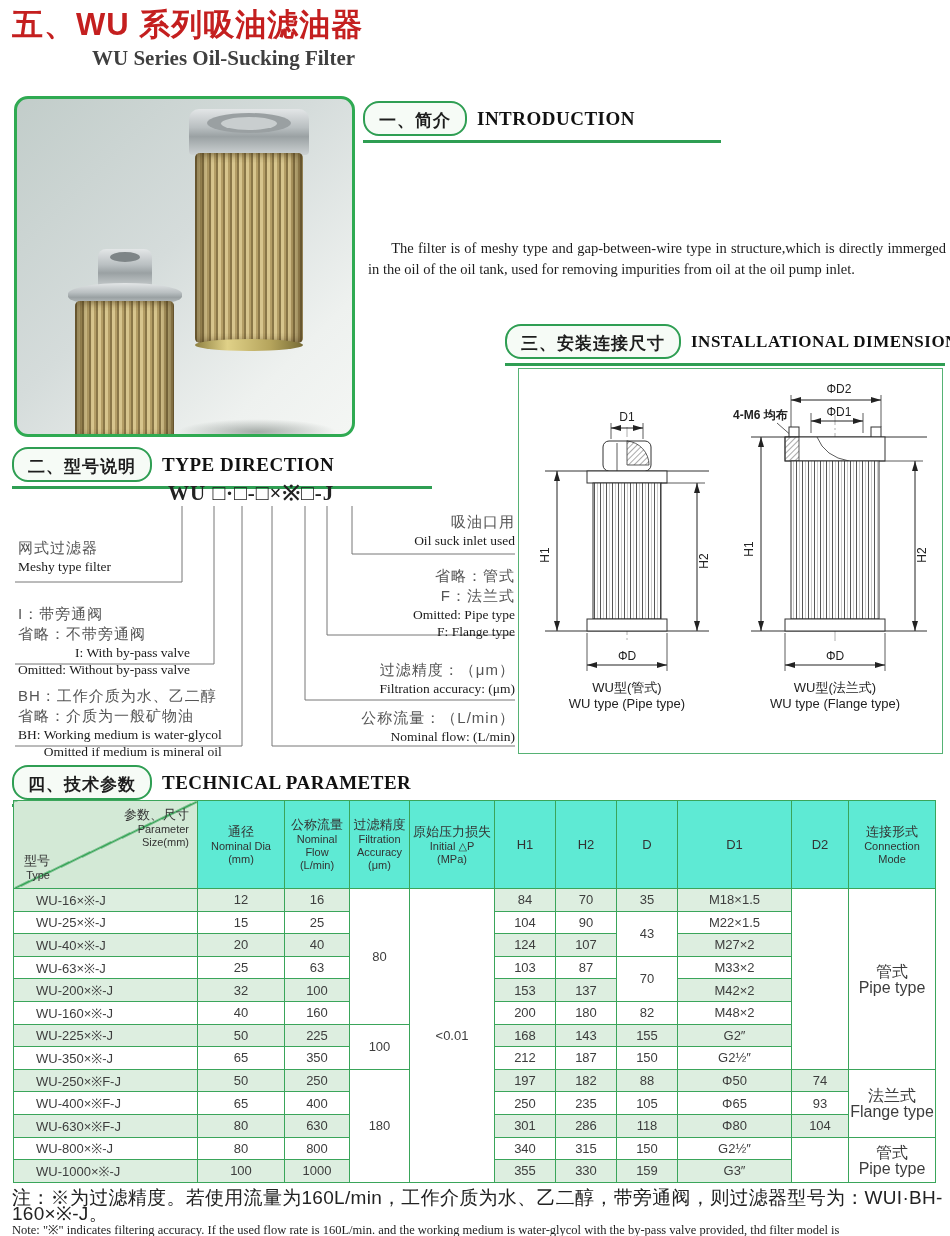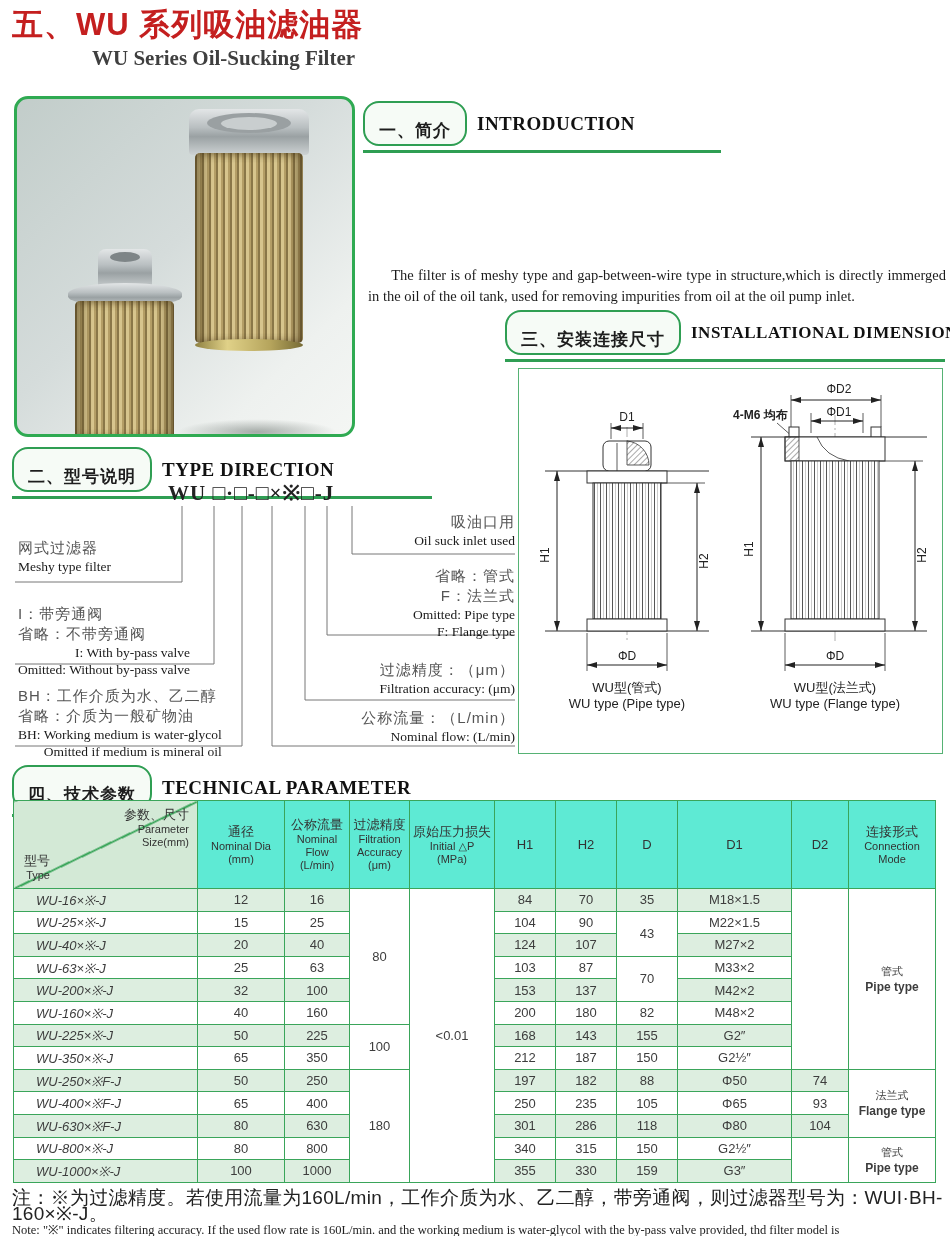--- a/index.html
+++ b/index.html
@@ -5,31 +5,31 @@
   * { margin:0; padding:0; box-sizing:border-box; }
   body { background:#888; font-family:"Liberation Sans", sans-serif; }
   .page { position:relative; width:950px; height:1236px; background:#ffffff; margin:0 auto; overflow:hidden; }
 
   
   .title-cn { position:absolute; left:12px; top:4px; font-size:31px; font-weight:bold; color:#c41f1f; letter-spacing:1px; }
   .title-en { position:absolute; left:92px; top:46px; font-family:"Liberation Serif", serif; font-weight:bold; font-size:21px; color:#3f3f3f; }
 
   
   .sec { position:absolute; display:flex; align-items:center; gap:10px; border-bottom:3px solid #2f9e53; padding-bottom:4px; }
-  .pill { border:2px solid #2f9e53; border-radius:16px; background:#f6fbf6; padding:16px 14px 2px; font-size:17px; font-weight:bold; color:#1d1d1d; white-space:nowrap; letter-spacing:1px; }
+  .pill { border:2px solid #2f9e53; border-radius:16px; background:#f6fbf6; padding:6px 14px 2px; font-size:17px; font-weight:bold; color:#1d1d1d; white-space:nowrap; letter-spacing:1px; }
   .sec-en { font-family:"Liberation Serif", serif; font-weight:bold; font-size:19px; color:#111; white-space:nowrap; letter-spacing:0.5px; }
   #sec-intro { left:363px; top:101px; width:358px; }
-  #sec-dim { left:505px; top:310px; width:440px; }
+  #sec-dim { left:505px; top:324px; width:440px; }
   #sec-dim .sec-en { font-size:17px; }
   #sec-type { left:12px; top:447px; width:420px; }
   #sec-param { left:12px; top:765px; width:444px; }
 
   
   .intro-cn { position:absolute; left:368px; top:147px; width:578px; font-size:16px; line-height:1.7; color:#474747; text-align:justify; text-indent:2em; letter-spacing:0.5px; }
-  .intro-en { position:absolute; left:368px; top:265px; width:578px; font-family:"Liberation Serif", serif; font-size:14.5px; line-height:1.45; color:#1c1c1c; text-align:justify; text-indent:1.6em; }
+  .intro-en { position:absolute; left:368px; top:238px; width:578px; font-family:"Liberation Serif", serif; font-size:14.5px; line-height:1.45; color:#1c1c1c; text-align:justify; text-indent:1.6em; }
 
   
   .photo { position:absolute; left:14px; top:96px; width:341px; height:341px; border:3px solid #2faa52; border-radius:14px; background:linear-gradient(135deg,#c2cdca 0%,#d5dcdb 45%,#eef1ef 80%,#f4f6f4 100%); overflow:hidden; }
   .flt { position:absolute; }
   .pleats { background:repeating-linear-gradient(90deg,#8a7748 0 2px,#d7c58d 2px 5px,#b49e66 5px 7px); box-shadow:inset 8px 0 10px rgba(60,45,15,.45), inset -8px 0 10px rgba(60,45,15,.45); border-radius:5px; }
   .metal { background:linear-gradient(180deg,#e3e6e7 0%,#b9bfc1 40%,#9aa1a3 60%,#cdd2d3 100%); }
   .gold-rim { background:linear-gradient(90deg,#8f8142 0,#e0d188 30%,#b5a45c 70%,#776b35 100%); border-radius:50%; }
   .shadow-e { position:absolute; background:radial-gradient(ellipse at center, rgba(90,100,95,.5), rgba(90,100,95,0) 70%); }
 
   
@@ -46,29 +46,29 @@
   .tlabel .en { font-family:"Liberation Serif", serif; font-size:13.5px; color:#1a1a1a; line-height:17px;text-align:right; }
   .tlabel.right { right:15px; text-align:right; }
 
   
   .param-table { position:absolute; left:13px; top:800px; border-collapse:collapse; table-layout:fixed; width:922px;border-radius:18px; }
   .param-table th, .param-table td { border:1px solid #3aa55a; text-align:center; color:#3d3d3d; font-size:13px; padding:0; }
   .param-table th { background:#5eead4; font-weight:normal; color:#333; height:88px; }
   .param-table td { height:22.6px; background:#fff; }
   .param-table tr:nth-child(even) td { background:#ddeee0; }
   .param-table td.mg { background:#fff !important; vertical-align:middle; }
-  .param-table td.type { text-align:left; padding-left:22px;font-style:italic; }
+  .param-table td.type { text-align:left; padding-left:22px; }
   .hcn { font-size:13px; line-height:16px; }
   .hsub { font-size:11px; line-height:13px; color:#333; }
   .corner { position:relative; background:
       linear-gradient(to bottom right, rgba(0,0,0,0) calc(50% - 1px), #3aa55a calc(50% - 1px) calc(50% + 1px), rgba(0,0,0,0) calc(50% + 1px)), #d3e9d6 !important; }
   .corner-tr { position:absolute; top:6px; right:8px; text-align:right; }
   .corner-bl { position:absolute; bottom:6px; left:10px; text-align:right; }
-  .conn-cn { font-size:11px; line-height:17px; }
-  .conn-en { font-size:12px; line-height:15px;font-weight:bold; }
+  .conn-cn { font-size:16px; line-height:17px; }
+  .conn-en { font-size:16px; line-height:15px; }
 
   
   .notes { position:absolute; left:12px; top:1190px; width:932px; color:#222; }
   .note-cn { font-size:19px; line-height:16px; letter-spacing:0.3px; }
   .note-en { font-family:"Liberation Serif", serif; font-size:12.5px; line-height:16px; }
   .note-en2 { padding-left:42px; }
 </style>
 </head>
 <body>
 

